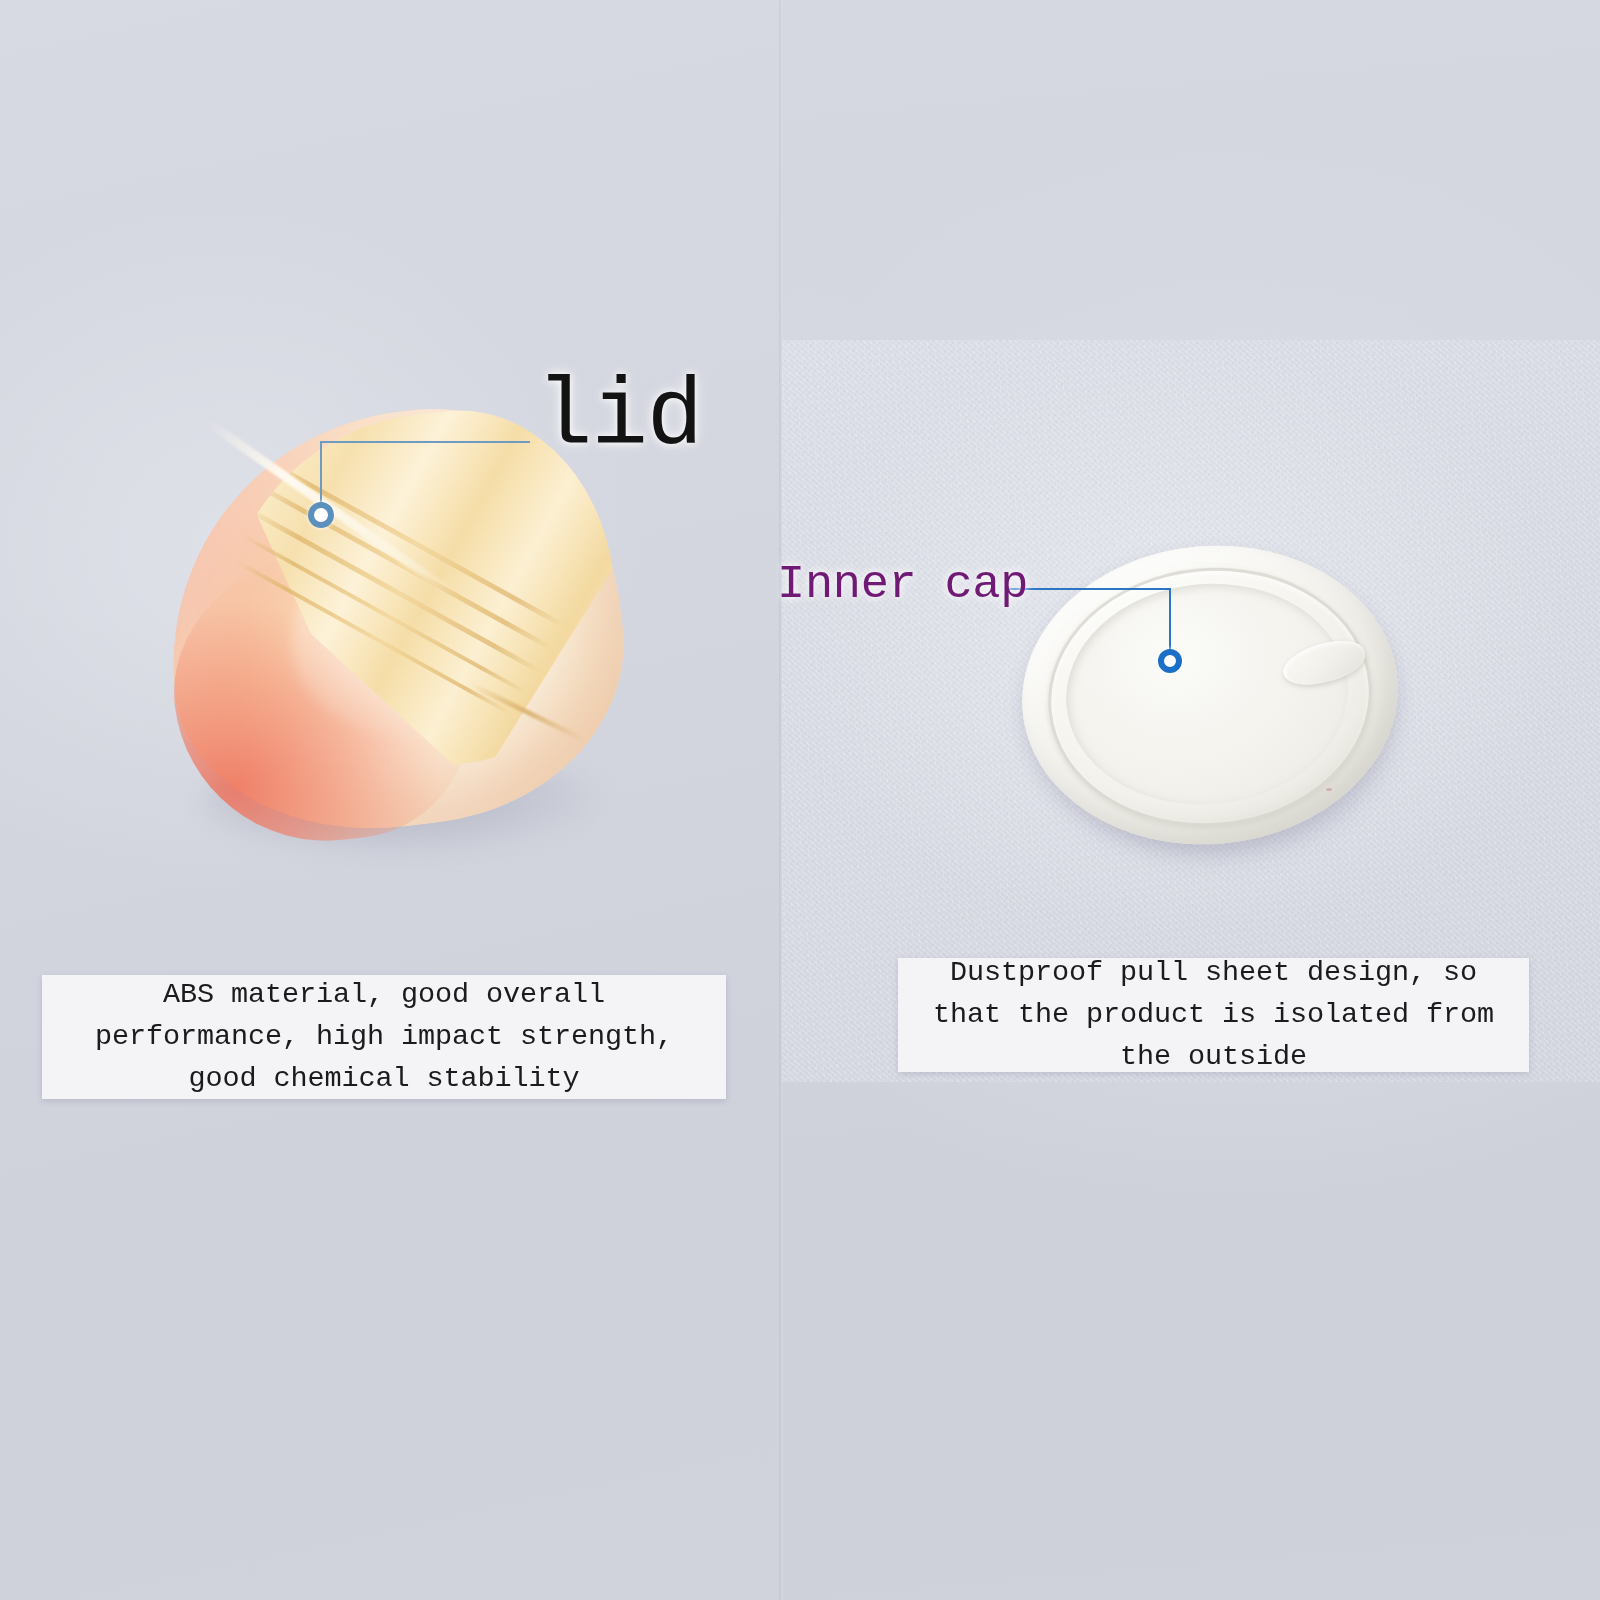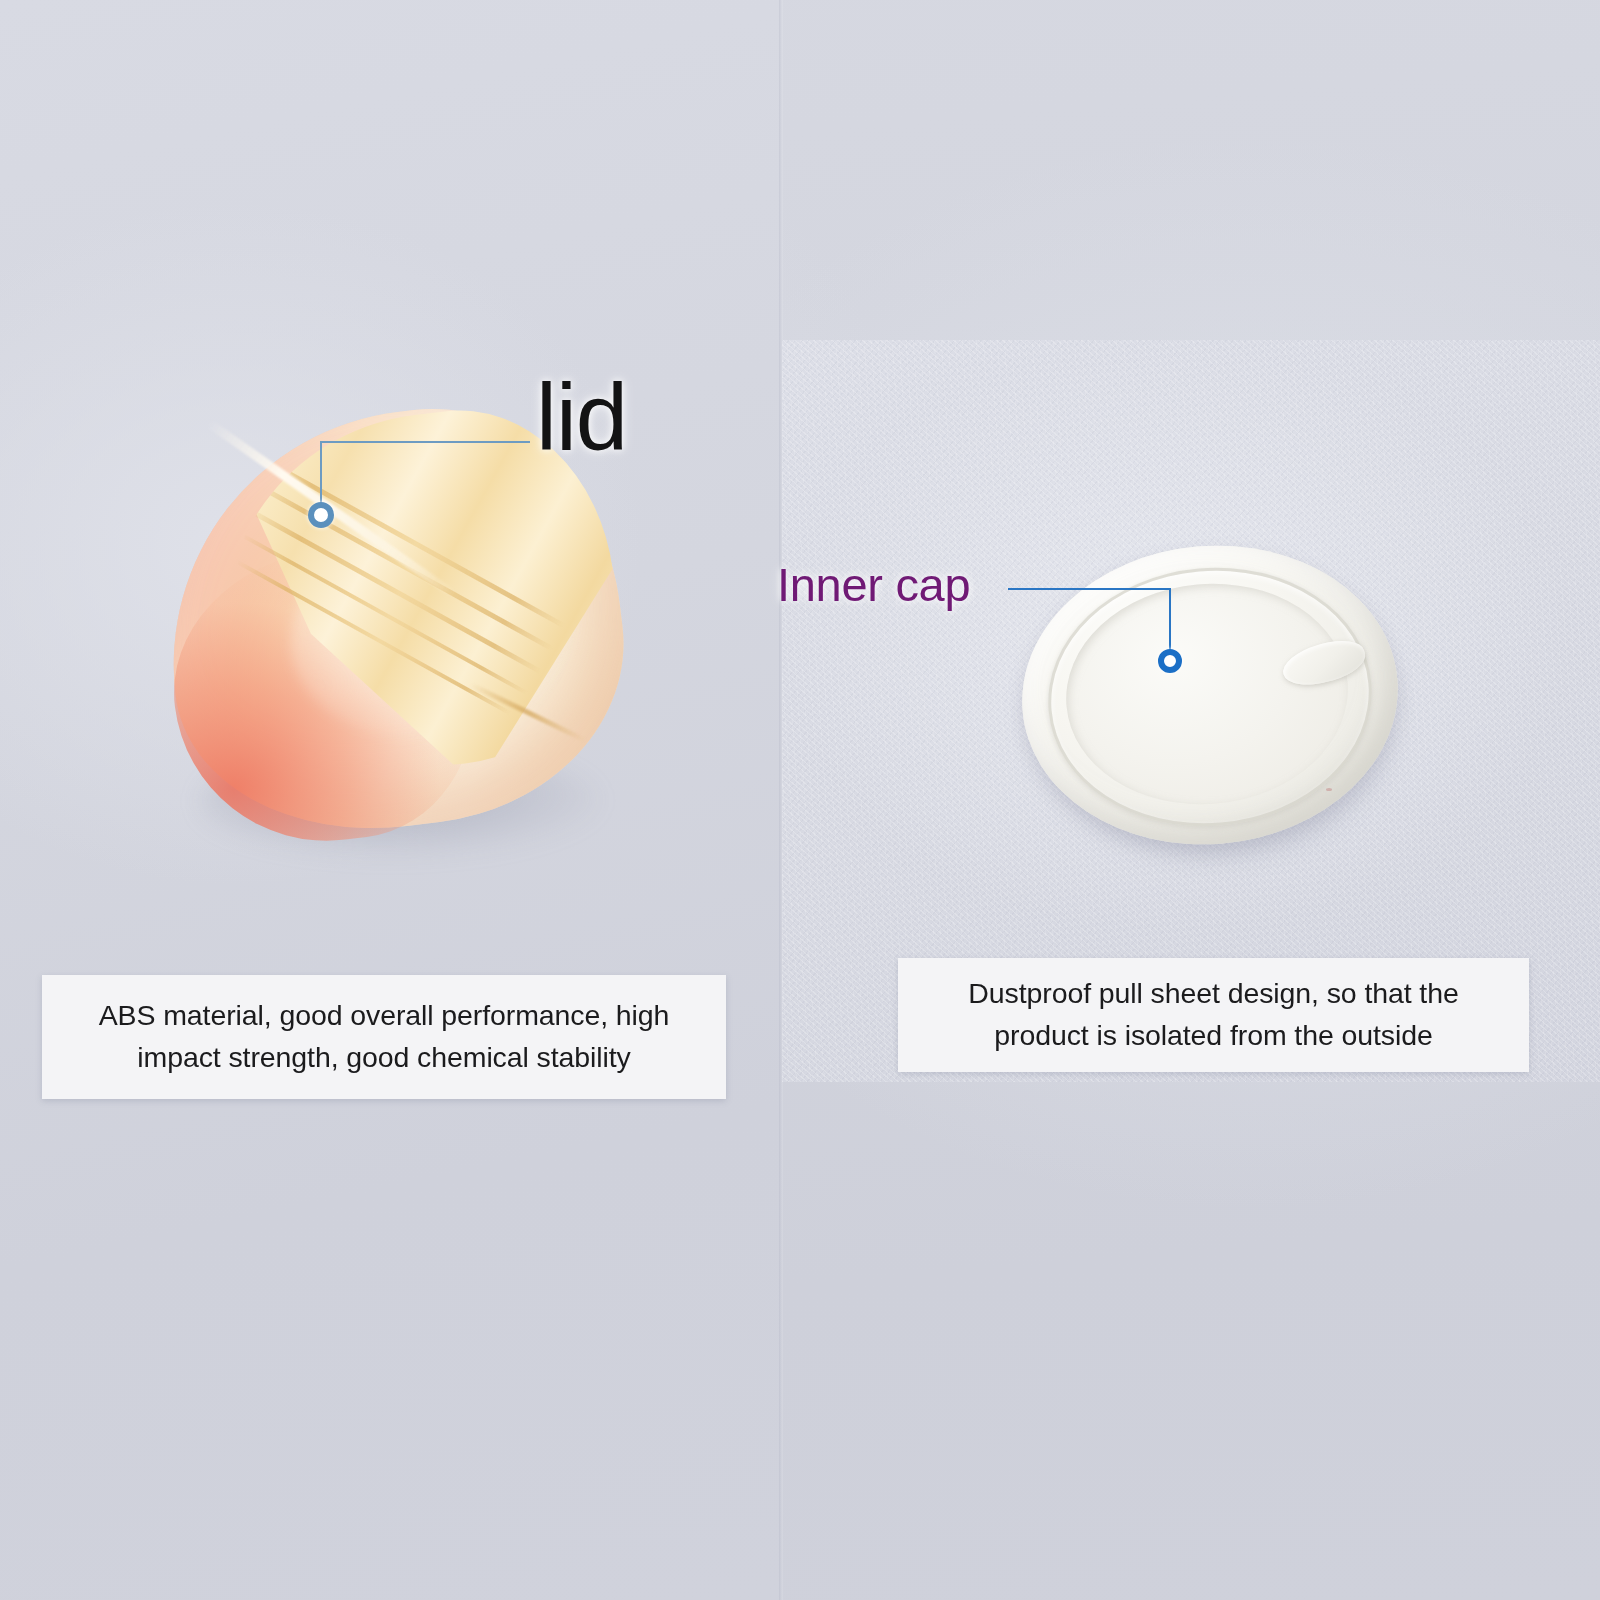--- a/index.html
+++ b/index.html
@@ -5,21 +5,21 @@
   html, body {
     margin: 0;
     padding: 0;
     background: #c9ccd8;
   }
   #stage {
     position: relative;
     width: 1600px;
     height: 1600px;
     overflow: hidden;
-    font-family: Liberation Sans, sans-serif;
+    font-family: Liberation Mono, monospace;
     background: #d3d5de;
   }
 
   
   .bg-base {
     position: absolute;
     inset: 0;
     background:
       radial-gradient(ellipse 900px 700px at 22% 30%, #dcdee6 0%, rgba(220,222,230,0) 62%),
       radial-gradient(ellipse 1100px 900px at 78% 42%, #dde0e8 0%, rgba(221,224,232,0) 60%),

